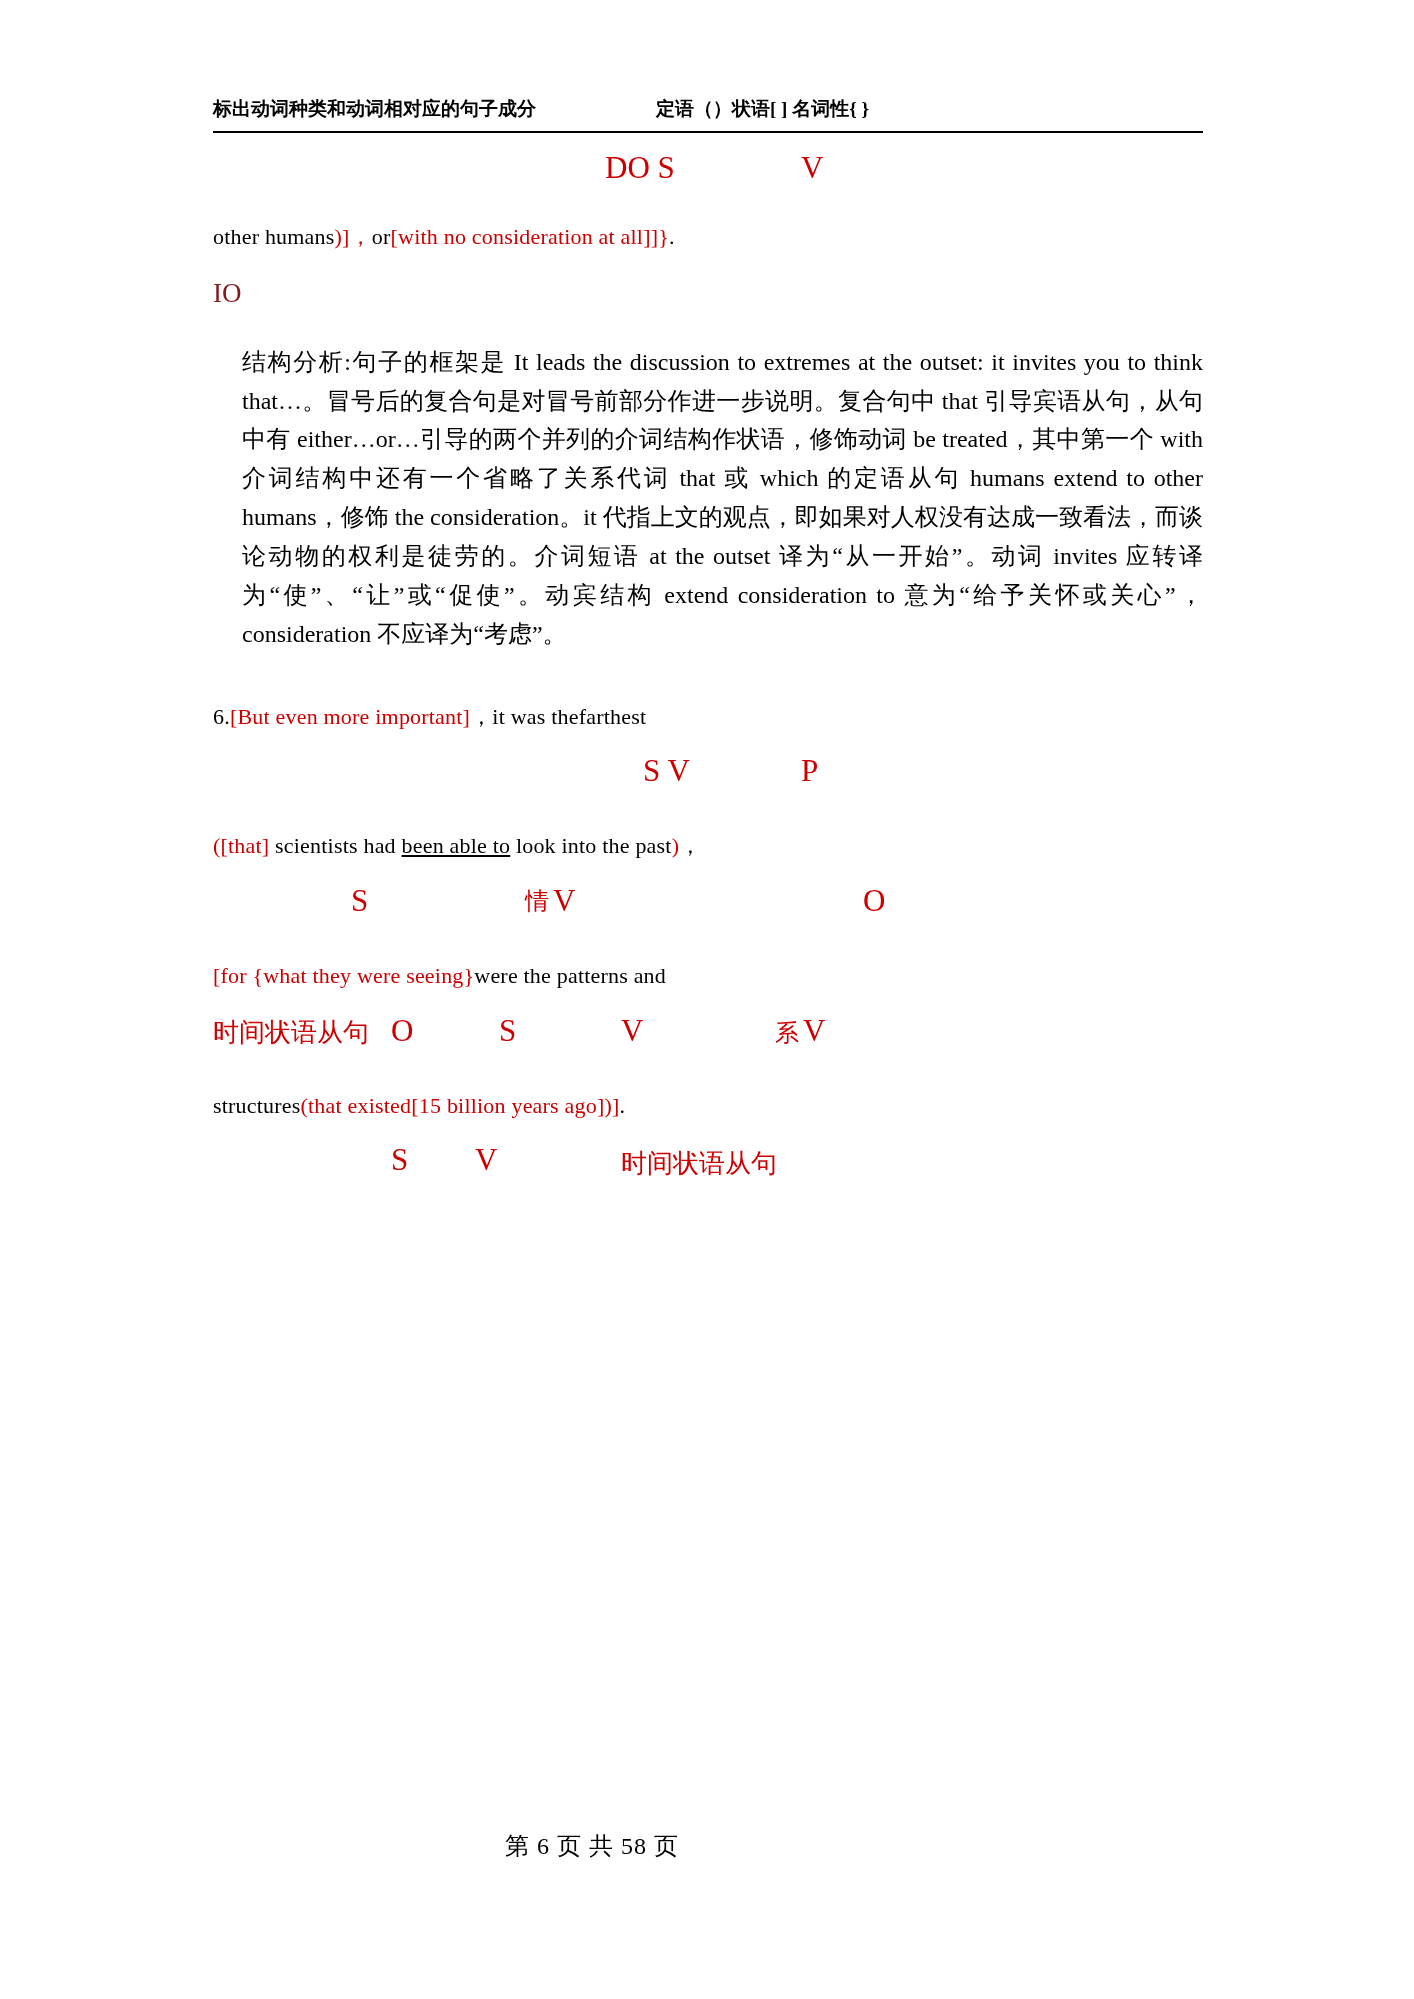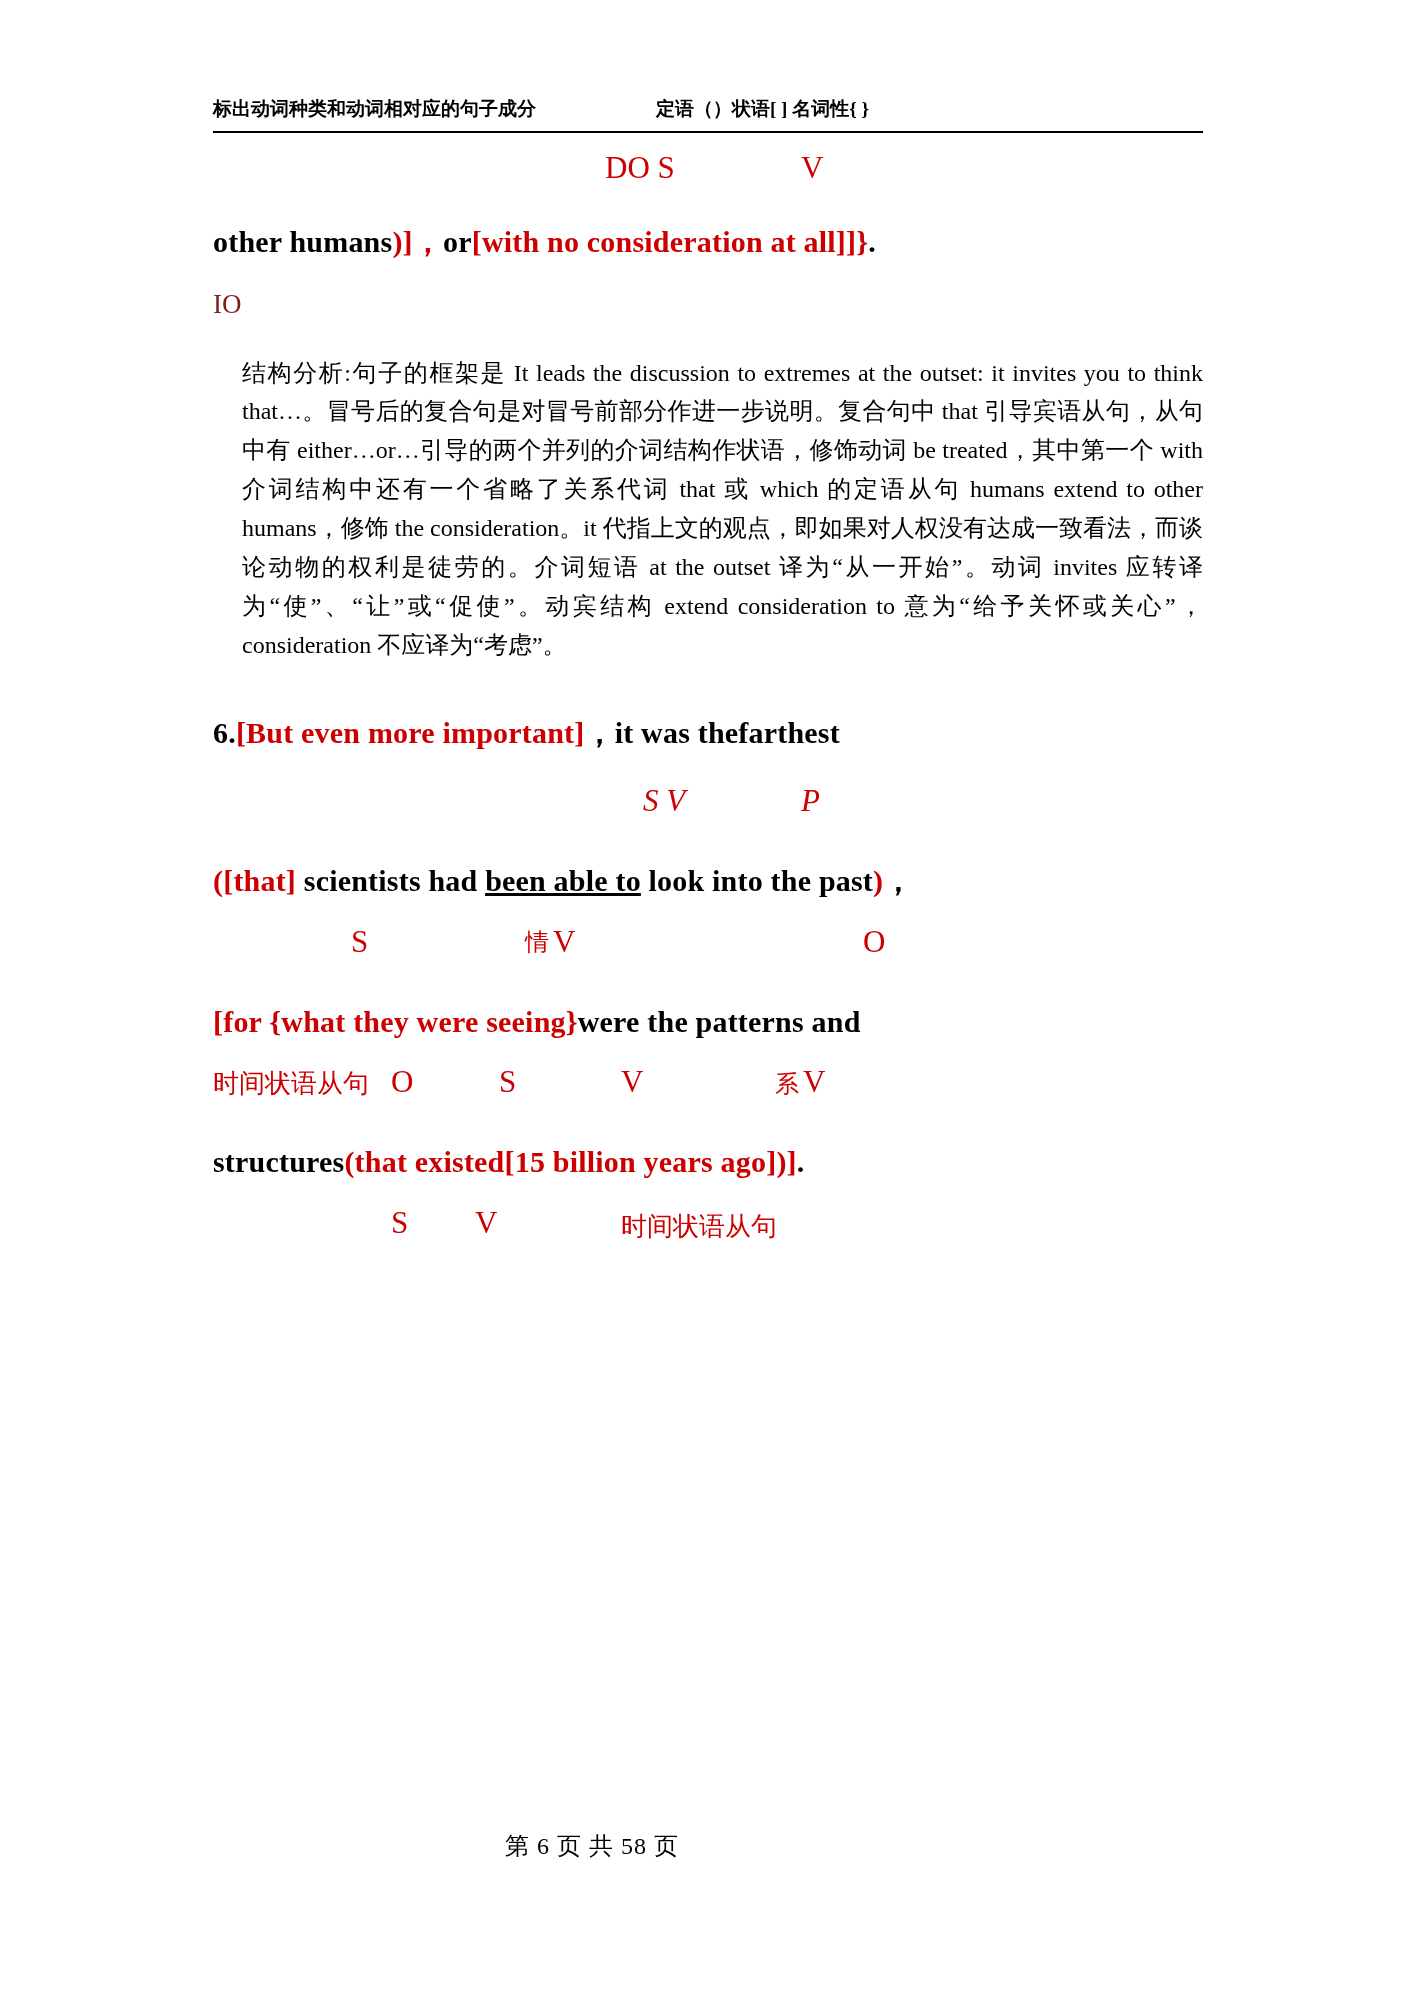--- a/index.html
+++ b/index.html
@@ -64,22 +64,22 @@
     color: #cc0000;
     font-family: "Liberation Serif", serif;
     height: 46px;
     position: relative;
   }
   .marker-line span.m {
     position: absolute;
     white-space: pre;
   }
   .sent {
-    font-size: 30px;
-    font-weight: bold;
+    font-size: 22px;
+    font-weight: normal;
     line-height: 1.35;
     margin: 18px 0 4px 0;
     font-family: "Liberation Serif", serif;
     letter-spacing: 0.2px;
   }
   .sent .u {
     text-decoration: underline;
   }
   .io-line {
     font-size: 27px;
@@ -139,21 +139,21 @@
     </div>
 
     <div class="io-line">IO</div>
 
     <div class="analysis">结构分析:句子的框架是 It leads the discussion to extremes at the outset: it invites you to think that…。冒号后的复合句是对冒号前部分作进一步说明。复合句中 that 引导宾语从句，从句中有 either…or…引导的两个并列的介词结构作状语，修饰动词 be treated，其中第一个 with 介词结构中还有一个省略了关系代词 that 或 which 的定语从句 humans extend to other humans，修饰 the consideration。it 代指上文的观点，即如果对人权没有达成一致看法，而谈论动物的权利是徒劳的。介词短语 at the outset 译为“从一开始”。动词 invites 应转译为“使”、“让”或“促使”。动宾结构 extend consideration to 意为“给予关怀或关心”，consideration 不应译为“考虑”。</div>
 
     <div class="sent" style="margin-top:48px;">
       <span class="blk">6.</span><span class="red">[But even more important]</span><span class="blk">，it was thefarthest</span>
     </div>
 
-    <div class="marker-line" style="height:78px; margin-top:30px;font-style:italic;">
+    <div class="marker-line" style="height:78px; margin-top:22px;">
       <span class="m" style="left:430px; top:0;">S V</span>
       <span class="m" style="left:588px; top:0;">P</span>
     </div>
 
     <div class="sent" style="margin-top:0;">
       <span class="red">(</span><span class="red">[that]</span><span class="blk"> scientists had </span><span class="blk u">been able to</span><span class="blk"> look into the past</span><span class="red">)</span><span class="blk">，</span>
     </div>
 
     <div class="marker-line" style="height:78px; margin-top:22px;">
       <span class="m" style="left:138px; top:0;">S</span>

